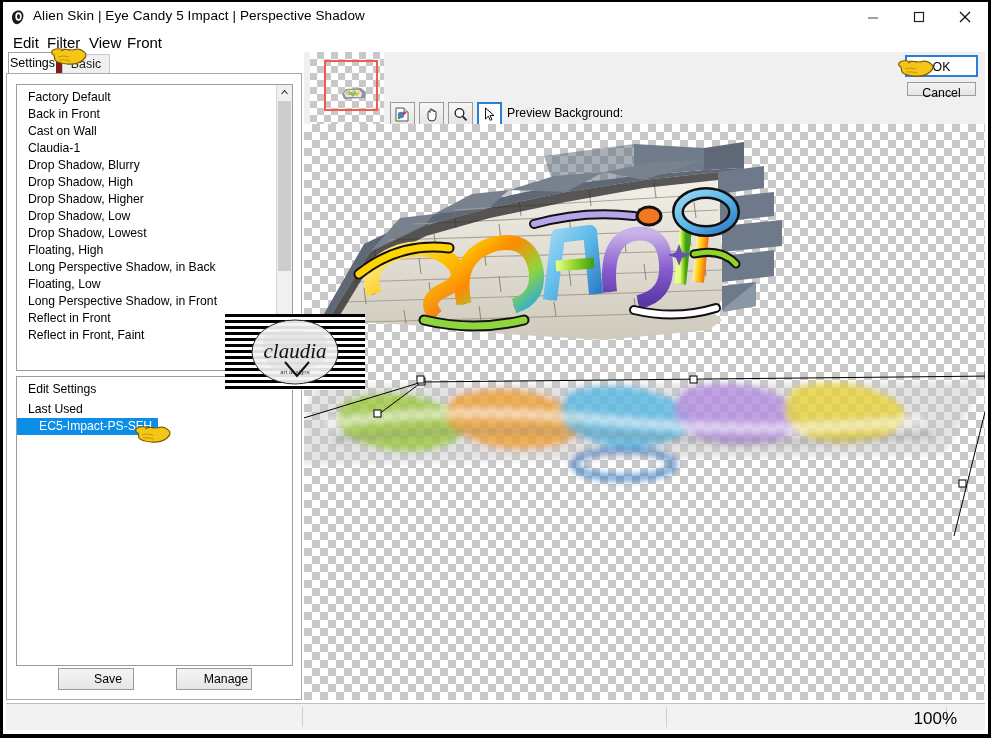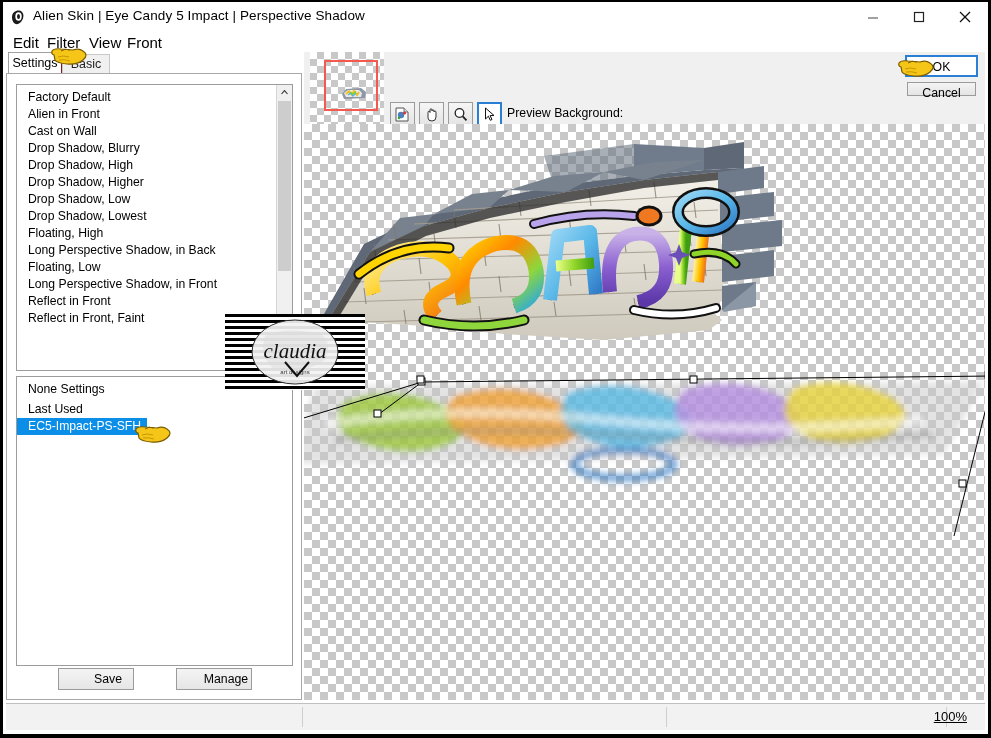--- a/index.html
+++ b/index.html
@@ -49,41 +49,41 @@
   .tabstrip{
     position:absolute;left:0;top:0;width:298px;height:22px;
     background:#fff;
   }
   .tab{
     position:absolute;top:0;height:21px;line-height:21px;
     font-size:12.5px;text-align:center;box-sizing:border-box;
   }
   .tab.active{
     left:2px;width:54px;background:#ffffff;color:#000;
-    border-top:1px solid #a0a0a0;border-left:1px solid #a0a0a0;border-right:1px solid #7f1d1d;
+    border-top:1px solid #a0a0a0;border-left:1px solid #a0a0a0;border-right:6px solid #7f1d1d;
   }
   .tab.inactive{
     left:56px;width:48px;background:#f0f0f0;color:#222;
     border-top:1px solid #c8c8c8;border-left:1px solid #c8c8c8;border-right:1px solid #c8c8c8;
     top:2px;height:19px;line-height:19px;
   }
   .panelbody{
     position:absolute;left:0;top:21px;width:296px;bottom:0;
     border:1px solid #a8a8a8;border-top:1px solid #a8a8a8;background:#fff;
     box-sizing:border-box;
   }
   .factorybox{
     position:absolute;left:9px;top:10px;width:277px;height:287px;
     border:1px solid #9c9c9c;background:#fff;box-sizing:border-box;overflow:hidden;
   }
   .listitem{
     height:17px;line-height:17px;padding-left:11px;font-size:12.2px;color:#000;
     white-space:nowrap;
   }
-  .listitem.sel{background:#0a8ee8;color:#fff;padding-left:11px;display:inline-block;}
+  .listitem.sel{background:#0a8ee8;color:#fff;padding-left:22px;display:inline-block;}
   .vscroll{
     position:absolute;right:0;top:0;width:15px;bottom:0;background:#f0f0f0;
     border-left:1px solid #d6d6d6;
   }
   .vscroll .arrow{
     position:absolute;left:0;top:0;width:15px;height:15px;
     display:flex;align-items:center;justify-content:center;
   }
   .vscroll .thumb{
     position:absolute;left:1px;top:16px;width:13px;height:170px;background:#cdcdcd;
@@ -160,21 +160,21 @@
     position:absolute;right:9px;top:30px;width:69px;height:14px;line-height:21px;
     text-align:center;background:linear-gradient(#f4f4f4,#e4e4e4);border:1px solid #9b9b9b;
     font-size:12.3px;box-sizing:border-box;
   }
   
   .statusbar{
     position:absolute;left:3px;right:3px;bottom:4px;height:26px;
     background:#f2f2f2;border-top:1px solid #c0c0c0;
   }
   .statussep{position:absolute;top:3px;width:1px;height:20px;background:#cfcfcf;}
-  .zoomval{position:absolute;right:18px;top:5px;font-size:13px;text-decoration:underline;}
+  .zoomval{position:absolute;right:28px;top:5px;font-size:17px;}
   
   .handcursor{position:absolute;width:42px;height:30px;}
   .watermark{
     position:absolute;left:222px;top:312px;width:140px;height:76px;overflow:hidden;
   }
   .wm-stripes{
     position:absolute;left:0;top:0;width:140px;height:76px;
     background:repeating-linear-gradient(#000 0 3px,#fff 3px 6px);
   }
 </style>
@@ -224,22 +224,23 @@
     <div class="tabstrip">
       <div class="tab active">Settings</div>
       <div class="tab inactive">Basic</div>
     </div>
 
     <div class="panelbody">
 
       <div class="factorybox">
         <div id="factory-list" style="position:absolute;left:0;top:4px;right:16px;">
             <div class="listitem">Factory Default</div>
-            <div class="listitem">Alien in Front</div>
+            <div class="listitem">Back in Front</div>
             <div class="listitem">Cast on Wall</div>
+            <div class="listitem">Claudia-1</div>
             <div class="listitem">Drop Shadow, Blurry</div>
             <div class="listitem">Drop Shadow, High</div>
             <div class="listitem">Drop Shadow, Higher</div>
             <div class="listitem">Drop Shadow, Low</div>
             <div class="listitem">Drop Shadow, Lowest</div>
             <div class="listitem">Floating, High</div>
             <div class="listitem">Long Perspective Shadow, in Back</div>
             <div class="listitem">Floating, Low</div>
             <div class="listitem">Long Perspective Shadow, in Front</div>
             <div class="listitem">Reflect in Front</div>
@@ -250,21 +251,21 @@
             <svg width="9" height="9" viewBox="0 0 9 9">
                 <polyline points="1.5,6 4.5,2.6 7.5,6" fill="none" stroke="#333" stroke-width="1.1"></polyline>
               </svg>
           </div>
           <div class="thumb"></div>
         </div>
       </div>
 
       <div class="usersettings">
         <div id="user-list" style="position:absolute;left:0;top:4px;right:2px;">
-            <div class="listitem">None Settings</div>
+            <div class="listitem">Edit Settings</div>
             <div style="height: 3px;"></div>
             <div class="listitem">Last Used</div>
             <div class="listitem" style="padding: 0px;"><span class="listitem sel" style="padding-right: 6px; background: rgb(10, 142, 232);">EC5-Impact-PS-SFH</span></div>
           </div>
       </div>
 
       <div class="btnrow">
         <div class="pbtn" style="left:42px;width:76px;">Save</div>
         <div class="pbtn" style="left:160px;width:76px;">Manage</div>
       </div>

